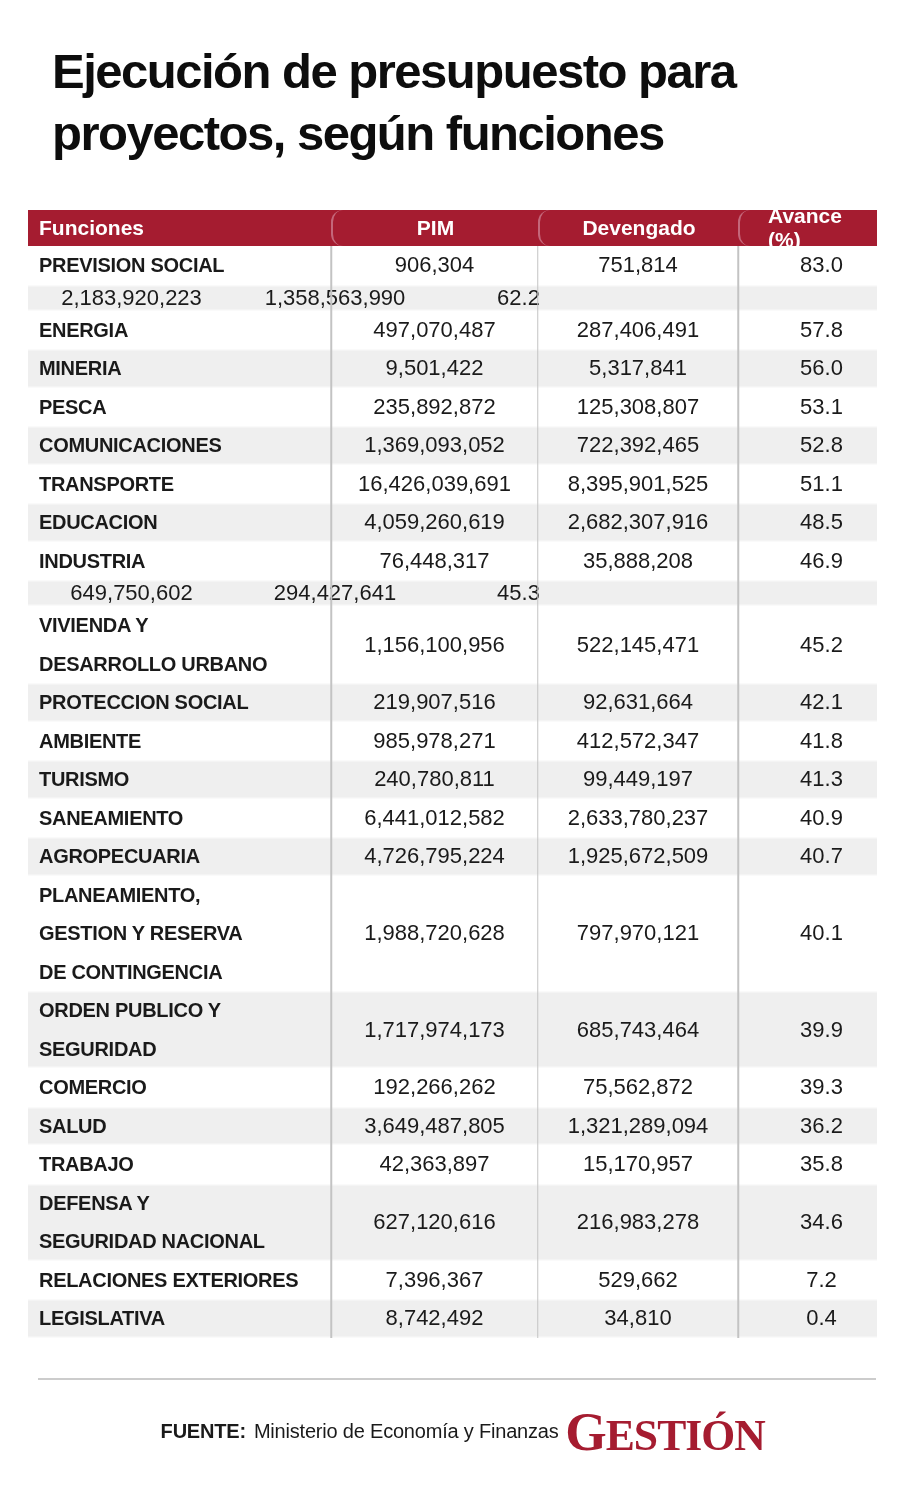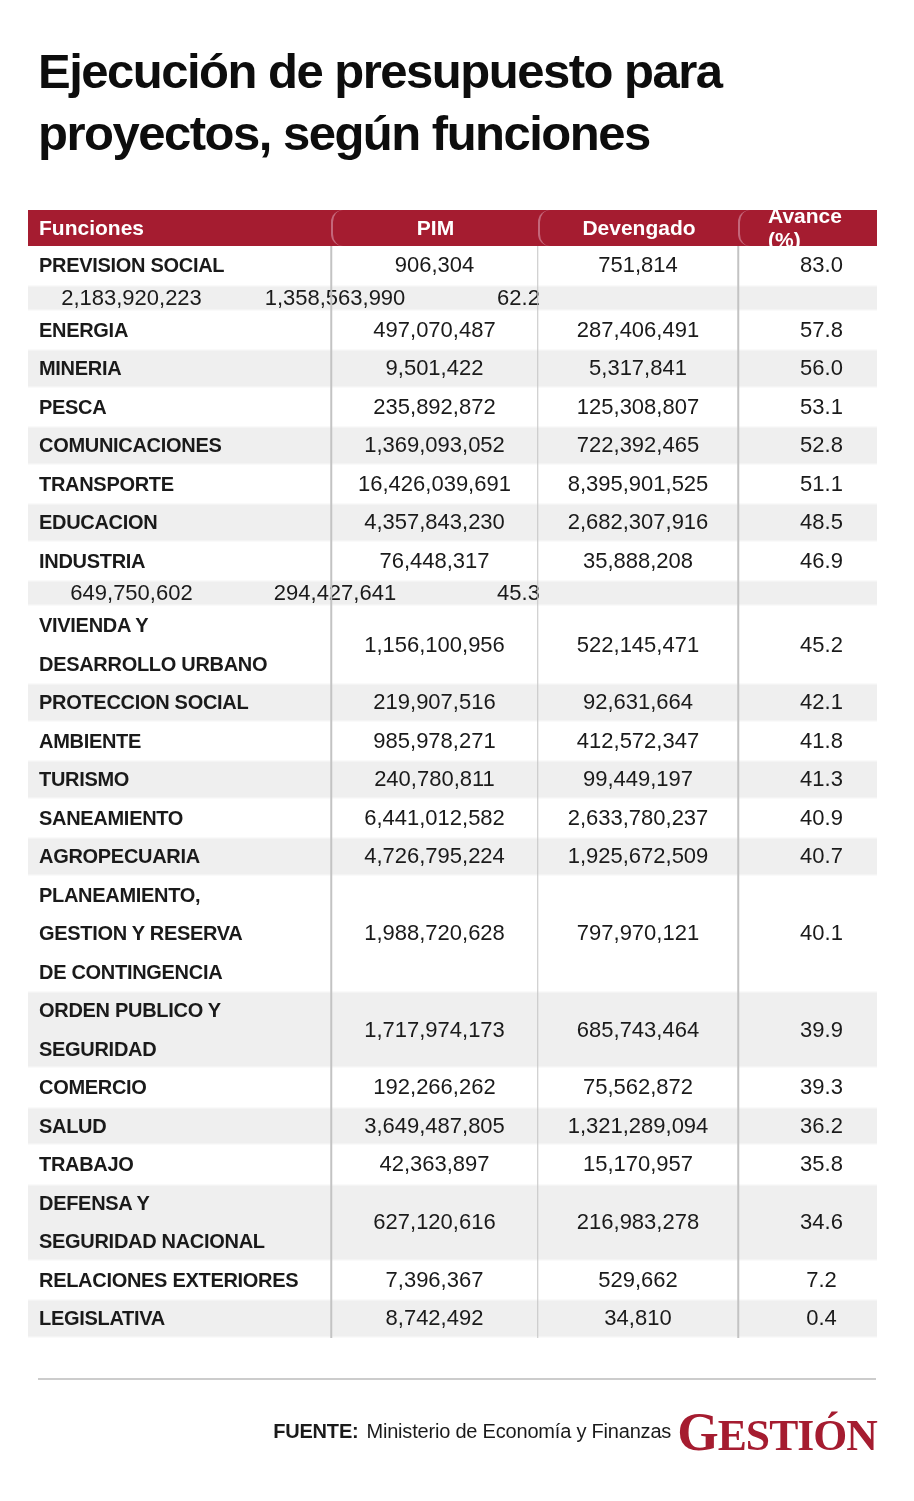--- a/index.html
+++ b/index.html
@@ -14,21 +14,21 @@
   * { box-sizing: border-box; }
   html, body {
     margin: 0; padding: 0;
     width: 914px; height: 1501px;
     background: #ffffff;
     font-family: "Liberation Sans", sans-serif;
     color: var(--text);
     overflow: hidden;
   }
   .title {
-    margin: 40px 28px 0 38px;
+    margin: 40px 28px 0 52px;
     font-size: 49px;
     line-height: 62px;
     font-weight: bold;
     letter-spacing: -1.5px;
     color: #0d0d0d;
     white-space: pre-line;
   }
   .table {
     position: relative;
     margin: 46px 37px 8px 28px;
@@ -86,21 +86,21 @@
   .vline.v2 { left: 60.07%; }
   .vline.v3 { left: 83.63%; }
 
   .footer-rule {
     height: 2px;
     background: var(--rule);
     margin: 40px 38px 0 38px;
   }
   .footer {
     display: flex;
-    justify-content: flex-end;
+    justify-content: center;
     align-items: center;
     margin: 24px 37px 0 48px;
   }
   .source { font-size: 20px; letter-spacing: -0.2px; }
   .source .src-label { font-weight: bold; margin-right: 8px; }
   .brand {
     font-family: "Liberation Serif", serif;
     font-weight: bold;
     font-size: 45px;
     line-height: 1;
@@ -161,21 +161,21 @@
         <div class="cell c4 pct">52.8</div>
       </div>
       <div class="row">
         <div class="cell c1 funcion">TRANSPORTE</div>
         <div class="cell c2 num">16,426,039,691</div>
         <div class="cell c3 num">8,395,901,525</div>
         <div class="cell c4 pct">51.1</div>
       </div>
       <div class="row striped">
         <div class="cell c1 funcion">EDUCACION</div>
-        <div class="cell c2 num">4,357,843,230</div>
+        <div class="cell c2 num">4,059,260,619</div>
         <div class="cell c3 num">2,682,307,916</div>
         <div class="cell c4 pct">48.5</div>
       </div>
       <div class="row">
         <div class="cell c1 funcion">INDUSTRIA</div>
         <div class="cell c2 num">76,448,317</div>
         <div class="cell c3 num">35,888,208</div>
         <div class="cell c4 pct">46.9</div>
       </div>
       <div class="row striped">

